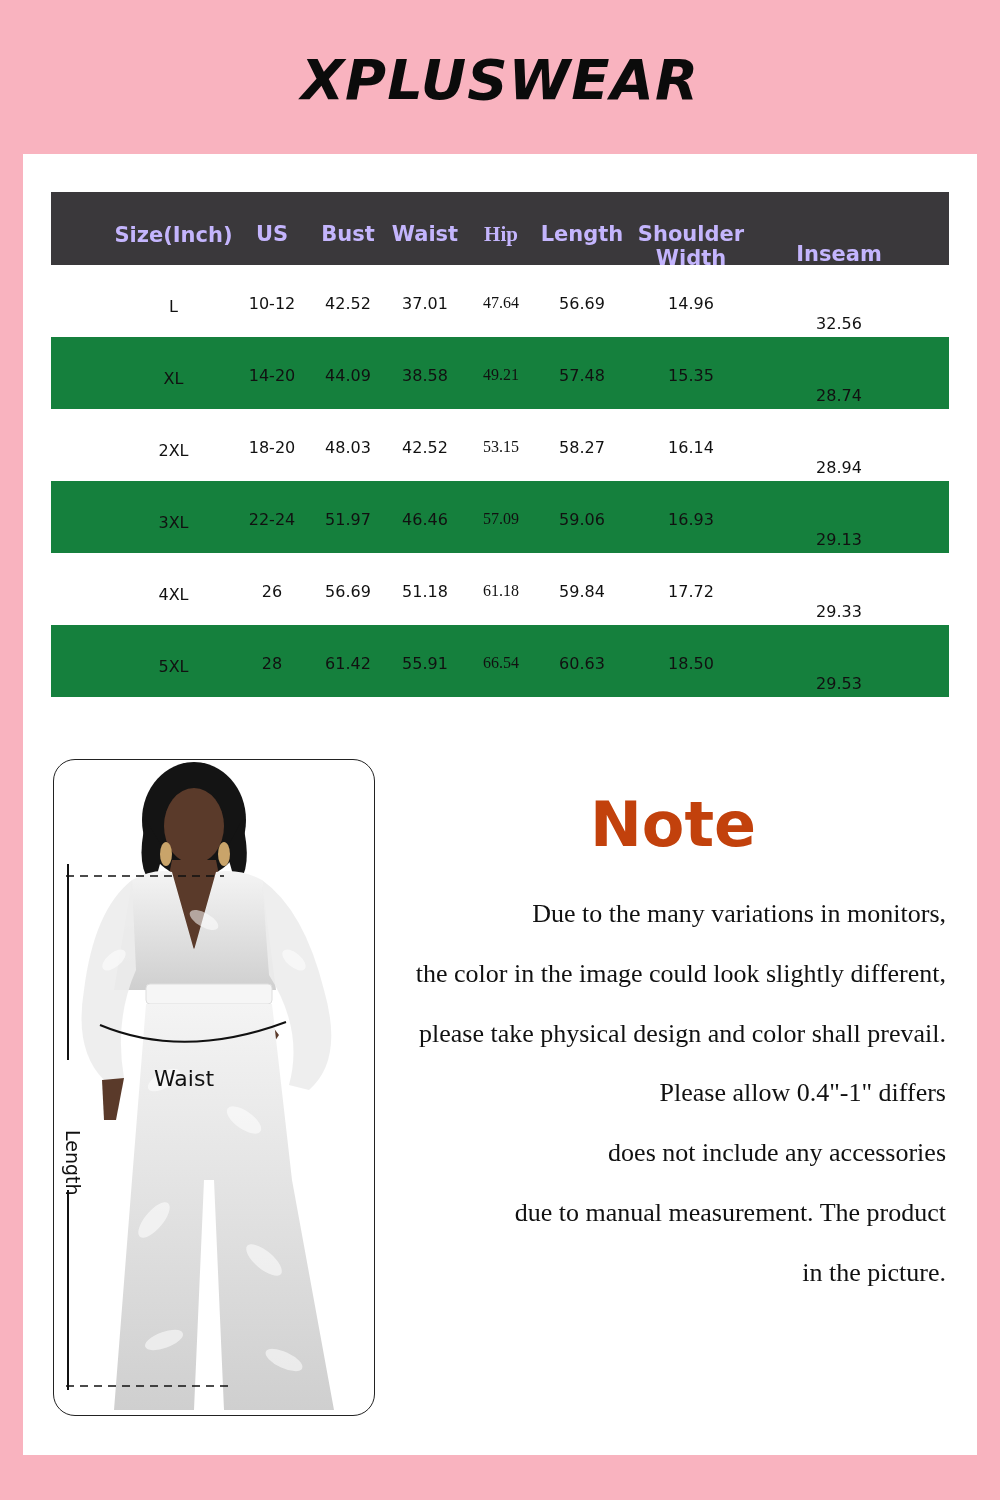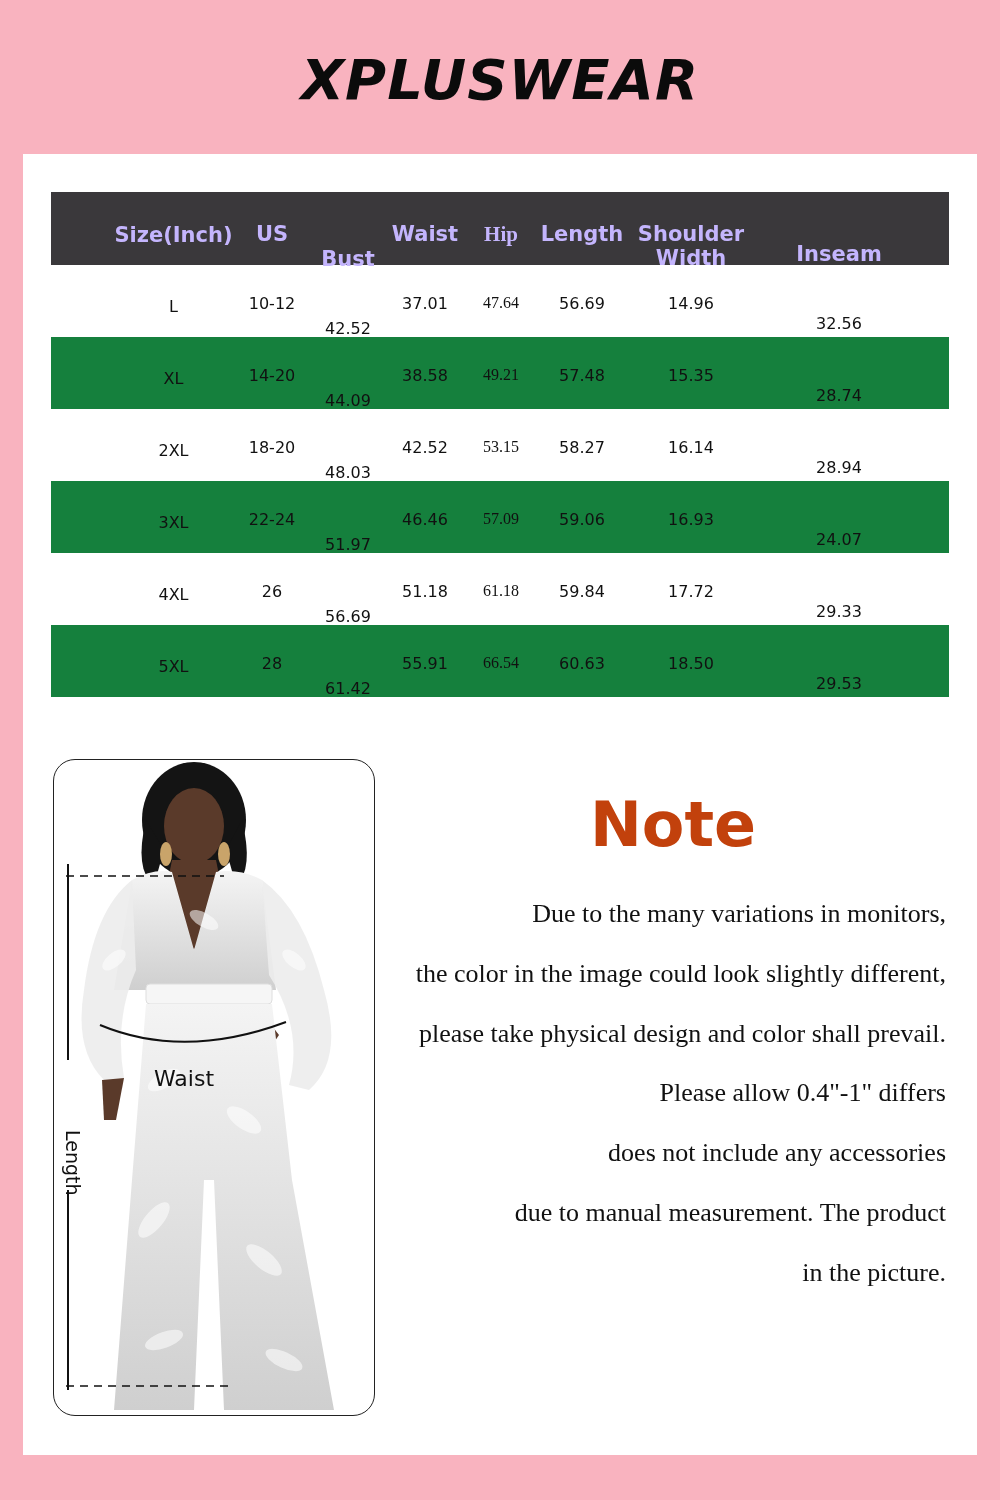--- a/index.html
+++ b/index.html
@@ -35,21 +35,21 @@
     }
     .trow { height: 72px; display: flex; align-items: center; }
     .trow.alt { background: #15803d; }
     .cell {
       font-family: "DejaVu Sans", sans-serif;
       text-align: center; font-size: 16px; color: #111;
     }
     .thead-row .cell { color: #c4b5fd; font-weight: bold; font-size: 21px; }
     .c0 { position: absolute; left: 55px; width: 135px; }
     .c1 { position: absolute; left: 190px; width: 62px; }
-    .c2 { position: absolute; left: 258px; width: 78px; margin-top: 25px; }
+    .c2 { position: absolute; left: 258px; width: 78px; }
     .c3 { position: absolute; left: 336px; width: 76px; }
     .c4 { position: absolute; left: 412px; width: 76px; font-family: Liberation Serif, serif; }
     .c5 { position: absolute; left: 488px; width: 86px; }
     .c6 { position: absolute; left: 564px; width: 152px; text-align: center; }
     .c7 { position: absolute; left: 742px; width: 92px; margin-top: 20px; }
     .rowwrap { position: relative; }
     .thead-row .cell { top: 30px; }
     .trow .cell { top: 29px; }
     .trow .c0, .thead-row .c0 { top: 32px; }
     .thead-row .c0 { top: 31px; }
@@ -139,21 +139,21 @@
     </div>
 
     <div class="trow alt rowwrap">
       <span class="cell c0">3XL</span>
       <span class="cell c1">22-24</span>
       <span class="cell c2">51.97</span>
       <span class="cell c3">46.46</span>
       <span class="cell c4">57.09</span>
       <span class="cell c5">59.06</span>
       <span class="cell c6">16.93</span>
-      <span class="cell c7">24.07</span>
+      <span class="cell c7">29.13</span>
     </div>
 
     <div class="trow rowwrap">
       <span class="cell c0">4XL</span>
       <span class="cell c1">26</span>
       <span class="cell c2">56.69</span>
       <span class="cell c3">51.18</span>
       <span class="cell c4">61.18</span>
       <span class="cell c5">59.84</span>
       <span class="cell c6">17.72</span>

